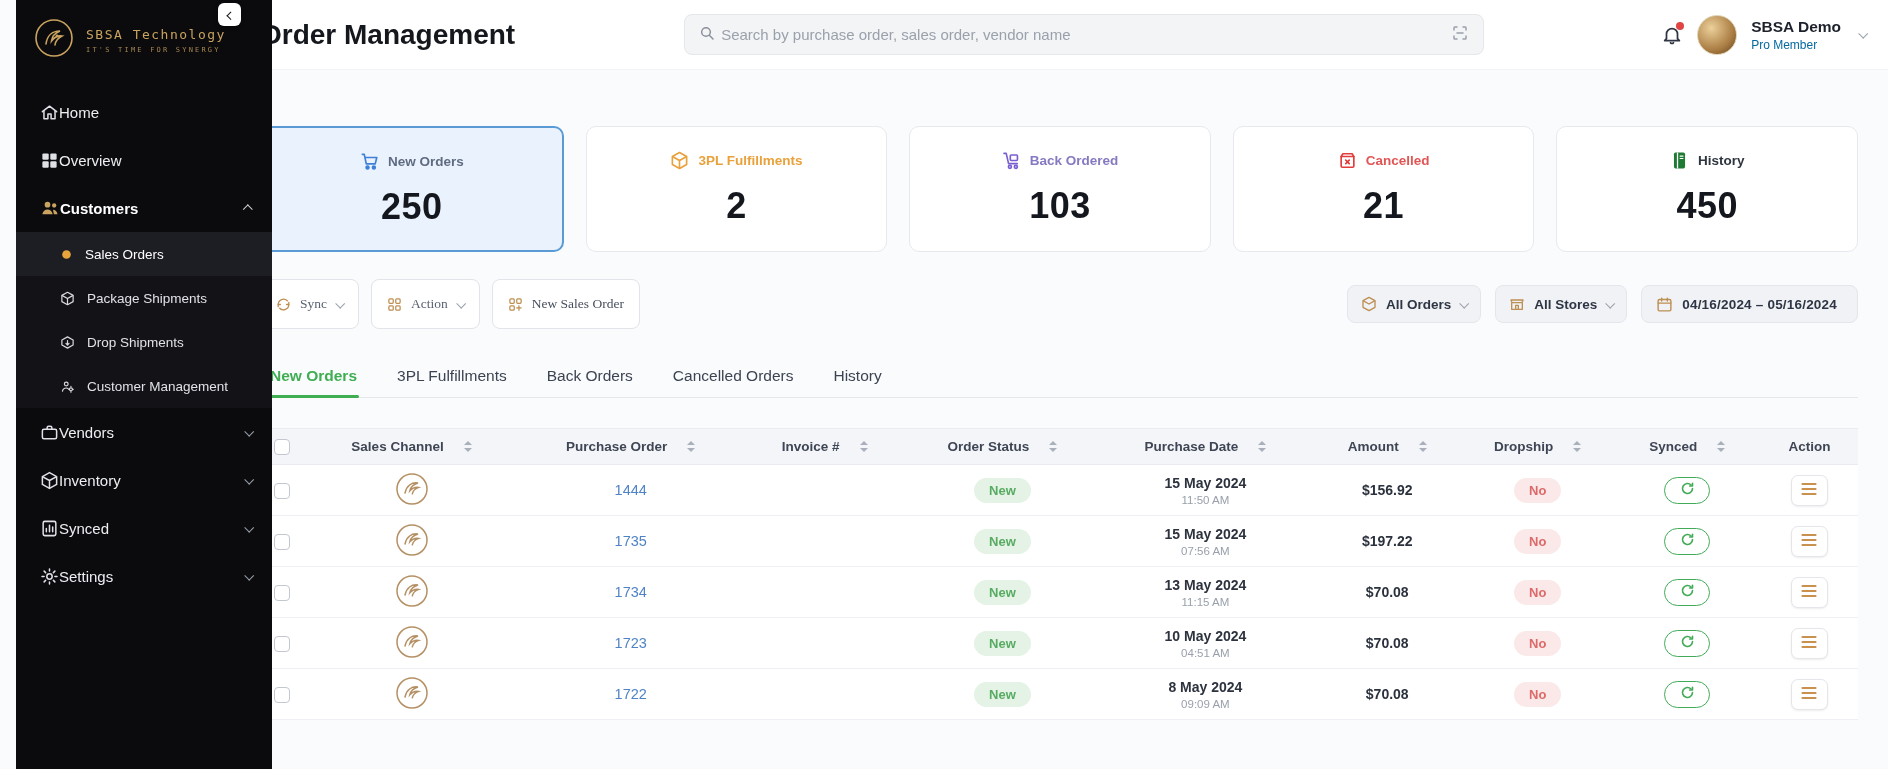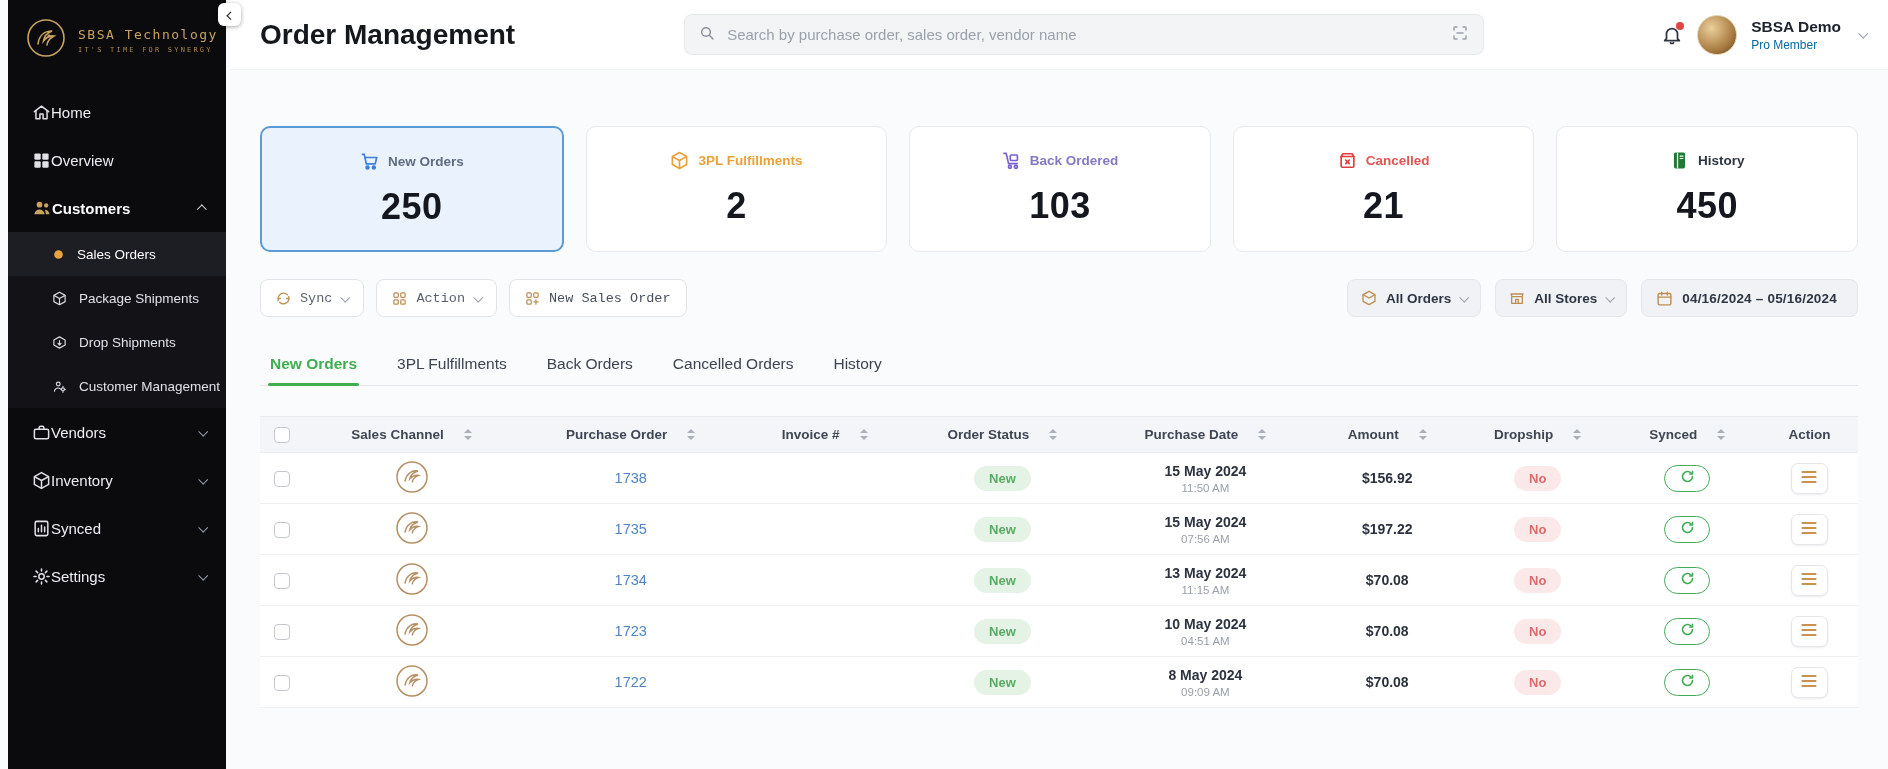--- a/index.html
+++ b/index.html
@@ -3,21 +3,21 @@
 <meta charset="utf-8">
 <style>
   * { box-sizing: border-box; }
   html,body { margin:0; padding:0; }
   body {
     width:1888px; height:769px; overflow:hidden; position:relative;
     font-family:"Liberation Sans", sans-serif;
     background:#fafbfc; color:#222;
   }
   
-  .sidebar { position:absolute; left:8px; top:0; width:218px; height:769px; background:#0b0b0e; z-index:5; }
+  .sidebar { position:absolute; left:16px; top:0; width:256px; height:769px; background:#0b0b0e; z-index:5; }
   .logo-row { display:flex; align-items:center; gap:10px; padding:16px 12px 10px 16px; }
   .logo-mark { flex:none; }
   .logo-name { color:#c9a35f; font-family:"DejaVu Sans Mono", monospace; font-size:13px; letter-spacing:1.5px; white-space:nowrap; }
   .logo-tag  { color:#a8854e; font-family:"DejaVu Sans Mono", monospace; font-size:7px; letter-spacing:2.2px; margin-top:4px; white-space:nowrap; }
   .nav { margin-top:14px; }
   .nav-item { display:flex; align-items:center; gap:0; height:48px; padding:0 20px 0 24px; font-size:15px; color:#eceef1; cursor:pointer; }
   .nav-item .nav-ico { color:#dfe1e6; display:inline-flex; }
   .nav-item.current { font-weight:700; color:#fff; }
   .nav-item.current .nav-ico { color:#c9a35f; }
   .nav-item .chev { margin-left:auto; }
@@ -29,21 +29,21 @@
   .chev.down { transform:rotate(45deg) translateY(-1px); }
   .chev.up { transform:rotate(-135deg) translateY(-1px); }
   .chev.white { border-color:#cfd2d8; }
   .collapse-btn { position:absolute; left:218px; top:3px; width:23px; height:23px; background:#fff; border:none; border-radius:6px;
     box-shadow:0 1px 4px rgba(0,0,0,.35); display:flex; align-items:center; justify-content:center; cursor:pointer; z-index:20; padding:0; }
   .collapse-btn .chev { border-color:#1a1a1a; transform:rotate(135deg) translateY(-1px); width:6px; height:6px; }
   
   .main { margin-left:230px; height:769px; }
   .topbar { display:flex; align-items:center; height:70px; background:#fff; padding:0 22px 0 30px; border-bottom:1px solid #f1f2f5; }
   .page-title { font-size:28px; font-weight:700; color:#14171c; }
-  .search { margin:0 auto; width:800px; height:41px; background:#f3f4f6; border:1px solid #e5e7ea; border-radius:8px; display:flex; align-items:center; gap:10px; padding:16px 14px; }
+  .search { margin:0 auto; width:800px; height:41px; background:#f3f4f6; border:1px solid #e5e7ea; border-radius:8px; display:flex; align-items:center; gap:4px; padding:16px 14px; }
   .search input { flex:1; border:none; background:transparent; outline:none; font-size:15px; color:#333; font-family:inherit; }
   .search input::placeholder { color:#9aa1ab; }
   .top-right { display:flex; align-items:center; gap:14px; margin-left:8px; }
   .bell { position:relative; display:inline-flex; cursor:pointer; }
   .bell-dot { position:absolute; top:-2px; right:-1px; width:8px; height:8px; border-radius:50%; background:#e04545; }
   .avatar { width:40px; height:40px; border-radius:50%; cursor:pointer;
     background:radial-gradient(circle at 35% 32%, #ecd09a, #a97c42 62%, #5d3f1d); border:1px solid #e0d3b4; flex:none; }
   .user-block { cursor:pointer; }
   .user-name { font-size:15.5px; font-weight:700; color:#1c212b; }
   .user-plan { font-size:12px; color:#0369a1; margin-top:2px; }
@@ -52,22 +52,22 @@
   .content { padding:0 30px; }
   .cards { display:flex; gap:22px; margin-top:56px; }
   .card { flex:1; height:126px; background:#fff; border:1px solid #e7e9ee; border-radius:10px; text-align:center; cursor:pointer; }
   .card.active { border:2px solid var(--active_card_blue,#5b9bd5); background:#eaf3fd; }
   .card-top { display:flex; align-items:center; justify-content:center; gap:9px; margin-top:24px; }
   .card-top .stat-ico { display:inline-flex; }
   .card-label { font-size:13.5px; font-weight:600; }
   .card-value { font-size:36px; font-weight:700; color:#14171d; margin-top:15px; letter-spacing:.5px; }
   
   .toolbar { display:flex; align-items:center; gap:12px; margin-top:27px; }
-  .btn { display:inline-flex; align-items:center; gap:9px; height:38px; padding:0 15px; background:#fff; border:1px solid #e2e4e9; border-radius:8px;
-    font-size:13.5px; color:#5a6272; cursor:pointer; font-family:Liberation Mono, monospace; }
+  .btn { display:inline-flex; align-items:center; gap:9px; height:50px; padding:0 15px; background:#fff; border:1px solid #e2e4e9; border-radius:8px;
+    font-size:13.5px; color:#5a6272; cursor:pointer; font-family:Liberation Serif, serif; }
   .btn .b-ico { display:inline-flex; color:var(--accent_gold,#bd8f52); }
   .btn.dark-label { color:#474f5e; }
   .toolbar-right { margin-left:auto; display:flex; gap:14px; }
   .filter { display:inline-flex; align-items:center; gap:9px; height:38px; padding:0 13px; background:#f1f2f5; border:1px solid #e4e6eb; border-radius:8px;
     font-size:13.5px; font-weight:700; color:#2e3645; cursor:pointer; font-family:inherit; }
   .filter .f-ico { display:inline-flex; color:var(--accent_gold,#bd8f52); }
   .filter.wide { min-width:110px; }
   .date-pill { font-weight:600; letter-spacing:.2px; padding:0 20px 0 14px; }
   
   .tabs { display:flex; gap:36px; margin-top:30px; border-bottom:1px solid #e5e7ec; padding:0 8px; }
@@ -523,21 +523,21 @@
             <tr>
               <td><input type="checkbox" style=""></td>
               <td>
                 <span class="channel-logo">
                   <svg width="36" height="36" viewBox="0 0 36 36" fill="none" stroke="#b59064" stroke-width="1.5">
                     <circle cx="18" cy="18" r="15"></circle>
                     <path d="M11 22c1.4-7 6.6-11 13-10-4.6 1.4-7.4 4.3-8.2 7.8 2.7-3 5.9-4.2 9-3.4-3.7 1.3-5.8 3.4-6.5 6.4" stroke-linecap="round"></path>
                   </svg>
                 </span>
               </td>
-              <td><a class="po-link">1738</a></td>
+              <td><a class="po-link">1444</a></td>
               <td></td>
               <td><span class="badge badge-new">New</span></td>
               <td>
                 <div class="date-main">15 May 2024</div>
                 <div class="date-sub">11:50 AM</div>
               </td>
               <td class="amount-cell">$156.92</td>
               <td><span class="badge badge-no">No</span></td>
               <td>
                 <button class="sync-pill">

